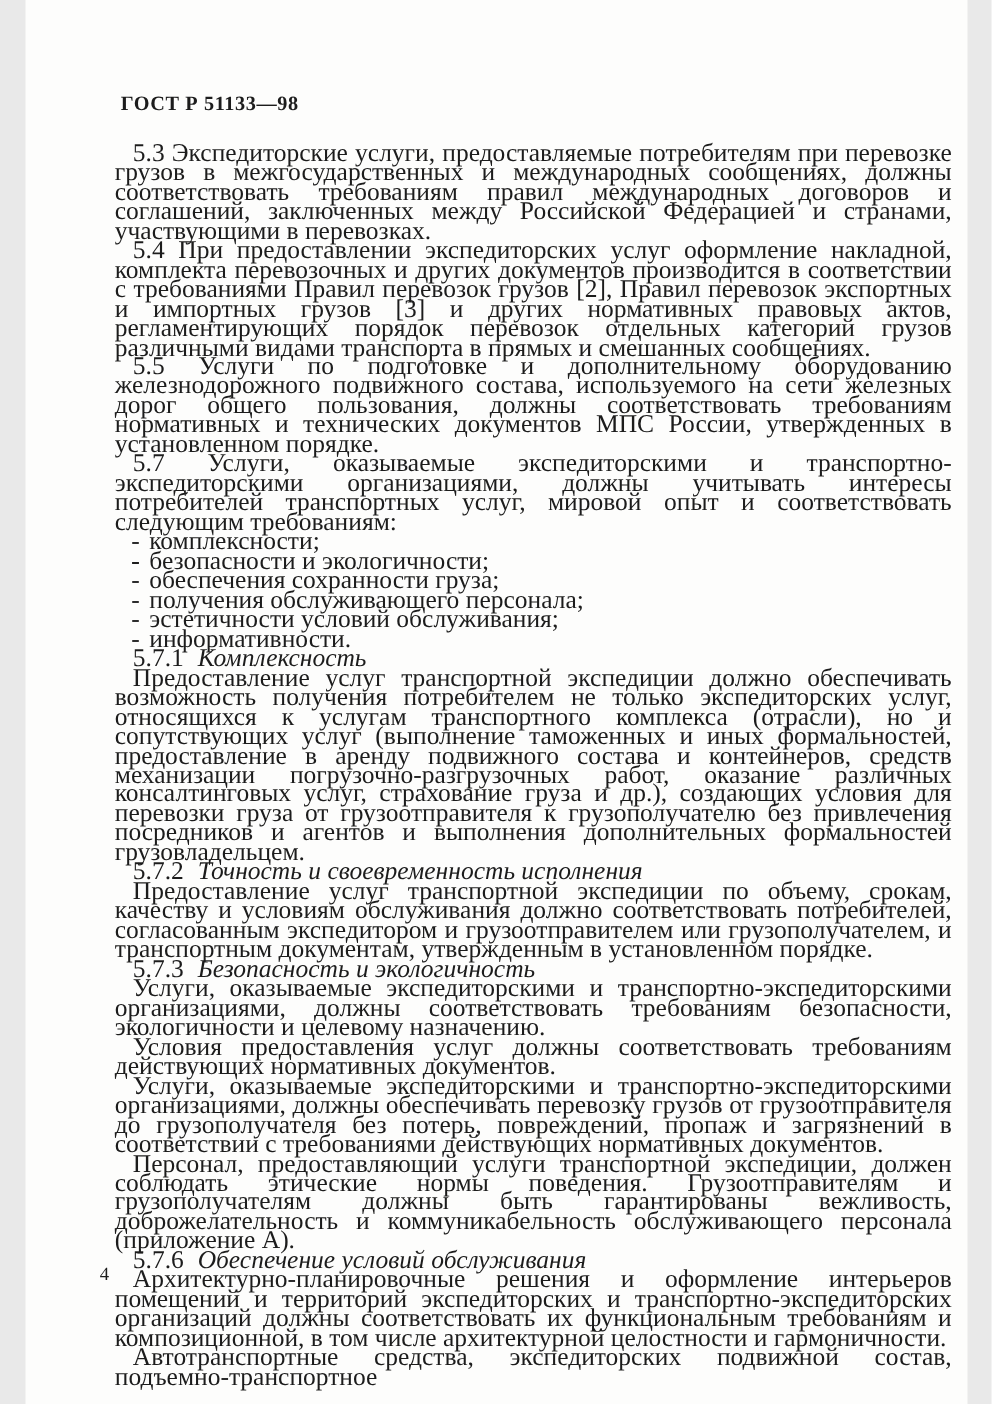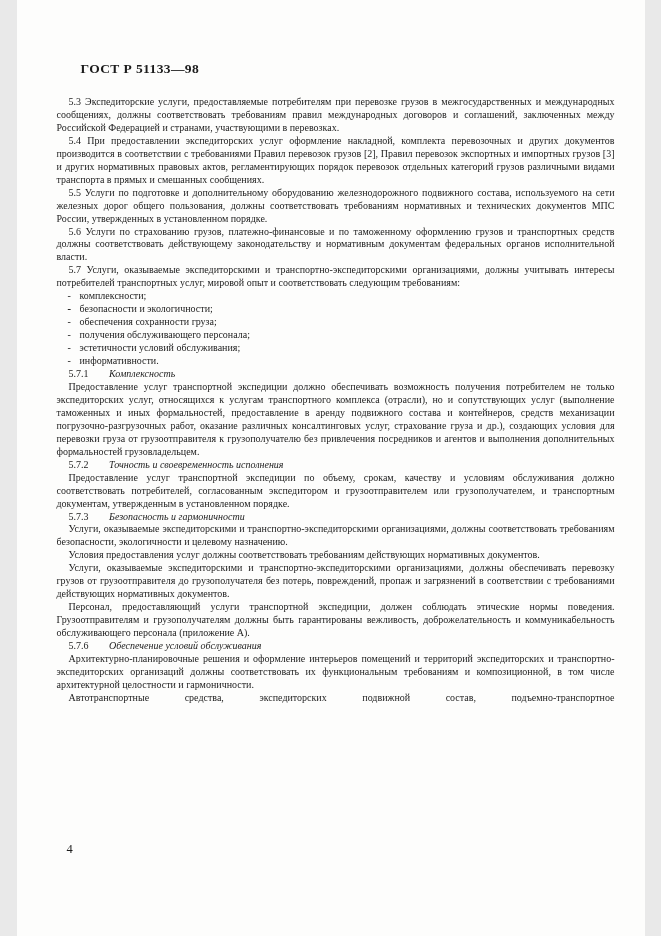--- a/index.html
+++ b/index.html
@@ -17,33 +17,33 @@
     position: absolute;
     left: 64px;
     top: 61px;
     font-size: 13.5px;
     font-weight: 700;
     letter-spacing: 0.4px;
     white-space: nowrap;
   }
   .body-col {
     position: absolute;
-    left: 40px;
+    left: 60px;
     top: 96px;
     width: 558px;
-    font-size: 10px;
+    font-size: 17px;
     line-height: 12.95px;
     text-align: justify;
     hyphens: auto;
     -webkit-hyphens: auto;
   }
   .body-col p { margin: 0; text-indent: 12px; }
   .subhead { text-indent: 12px; }
   .subhead .subhead-num { font-style: normal; }
-  .subhead .subhead-title { font-style: italic; margin-left: 18px; }
+  .subhead .subhead-title { font-style: italic; margin-left: 5px; }
   .req-list { margin: 0; padding: 0; list-style: none; }
   .req-item { position: relative; padding-left: 23px; text-align: left; }
   .req-item .marker { position: absolute; left: 11px; top: 0; }
   .cont-line { text-align-last: justify; }
   .page-number {
     position: absolute;
     left: 50px;
     top: 842px;
     font-size: 12.5px;
   }
@@ -53,21 +53,20 @@
 
 <div class="page">
 
   <div class="doc-header">ГОСТ Р 51133—98</div>
 
   <div class="body-col">
 
     <p>5.3 Экспедиторские услуги, предоставляемые потребителям при перевозке грузов в межгосударственных и международных сообщениях, должны соответствовать требованиям правил международных договоров и соглашений, заключенных между Российской Федерацией и странами, участвующими в перевозках.</p>
     <p>5.4 При предоставлении экспедиторских услуг оформление накладной, комплекта перевозочных и других документов производится в соответствии с требованиями Правил перевозок грузов [2], Правил перевозок экспортных и импортных грузов [3] и других нормативных правовых актов, регламентирующих порядок перевозок отдельных категорий грузов различными видами транспорта в прямых и смешанных сообщениях.</p>
     <p>5.5 Услуги по подготовке и дополнительному оборудованию железнодорожного подвижного состава, используемого на сети железных дорог общего пользования, должны соответствовать требованиям нормативных и технических документов МПС России, утвержденных в установленном порядке.</p>
-    <p>5.6 Услуги по страхованию грузов, платежно-финансовые и по таможенному оформлению грузов и транспортных средств должны соответствовать действующему законодательству и нормативным документам федеральных органов исполнительной власти.</p>
     <p>5.7 Услуги, оказываемые экспедиторскими и транспортно-экспедиторскими организациями, должны учитывать интересы потребителей транспортных услуг, мировой опыт и соответствовать следующим требованиям:</p>
 
     <ul class="req-list">
       <li class="req-item">
         <span class="marker">-</span>
         <span>комплексности;</span>
       </li>
       <li class="req-item">
         <span class="marker">-</span>
       </li>
@@ -100,21 +99,21 @@
     <p>Предоставление услуг транспортной экспедиции должно обеспечивать возможность получения потребителем не только экспедиторских услуг, относящихся к услугам транспортного комплекса (отрасли), но и сопутствующих услуг (выполнение таможенных и иных формальностей, предоставление в аренду подвижного состава и контейнеров, средств механизации погрузочно-разгрузочных работ, оказание различных консалтинговых услуг, страхование груза и др.), создающих условия для перевозки груза от грузоотправителя к грузополучателю без привлечения посредников и агентов и выполнения дополнительных формальностей грузовладельцем.</p>
 
     <p class="subhead">
       <span class="subhead-num">5.7.2</span>
       <span class="subhead-title">Точность и своевременность исполнения</span>
     </p>
     <p>Предоставление услуг транспортной экспедиции по объему, срокам, качеству и условиям обслуживания должно соответствовать потребителей, согласованным экспедитором и грузоотправителем или грузополучателем, и транспортным документам, утвержденным в установленном порядке.</p>
 
     <p class="subhead">
       <span class="subhead-num">5.7.3</span>
-      <span class="subhead-title">Безопасность и гармоничности</span>
+      <span class="subhead-title">Безопасность и экологичность</span>
     </p>
     <p>Услуги, оказываемые экспедиторскими и транспортно-экспедиторскими организациями, должны соответствовать требованиям безопасности, экологичности и целевому назначению.</p>
     <p>Условия предоставления услуг должны соответствовать требованиям действующих нормативных документов.</p>
 
     <p>Услуги, оказываемые экспедиторскими и транспортно-экспедиторскими организациями, должны обеспечивать перевозку грузов от грузоотправителя до грузополучателя без потерь, повреждений, пропаж и загрязнений в соответствии с требованиями действующих нормативных документов.</p>
 
     <p>Персонал, предоставляющий услуги транспортной экспедиции, должен соблюдать этические нормы поведения. Грузоотправителям и грузополучателям должны быть гарантированы вежливость, доброжелательность и коммуникабельность обслуживающего персонала (приложение А).</p>
 
     <p class="subhead">
       <span class="subhead-num">5.7.6</span>

